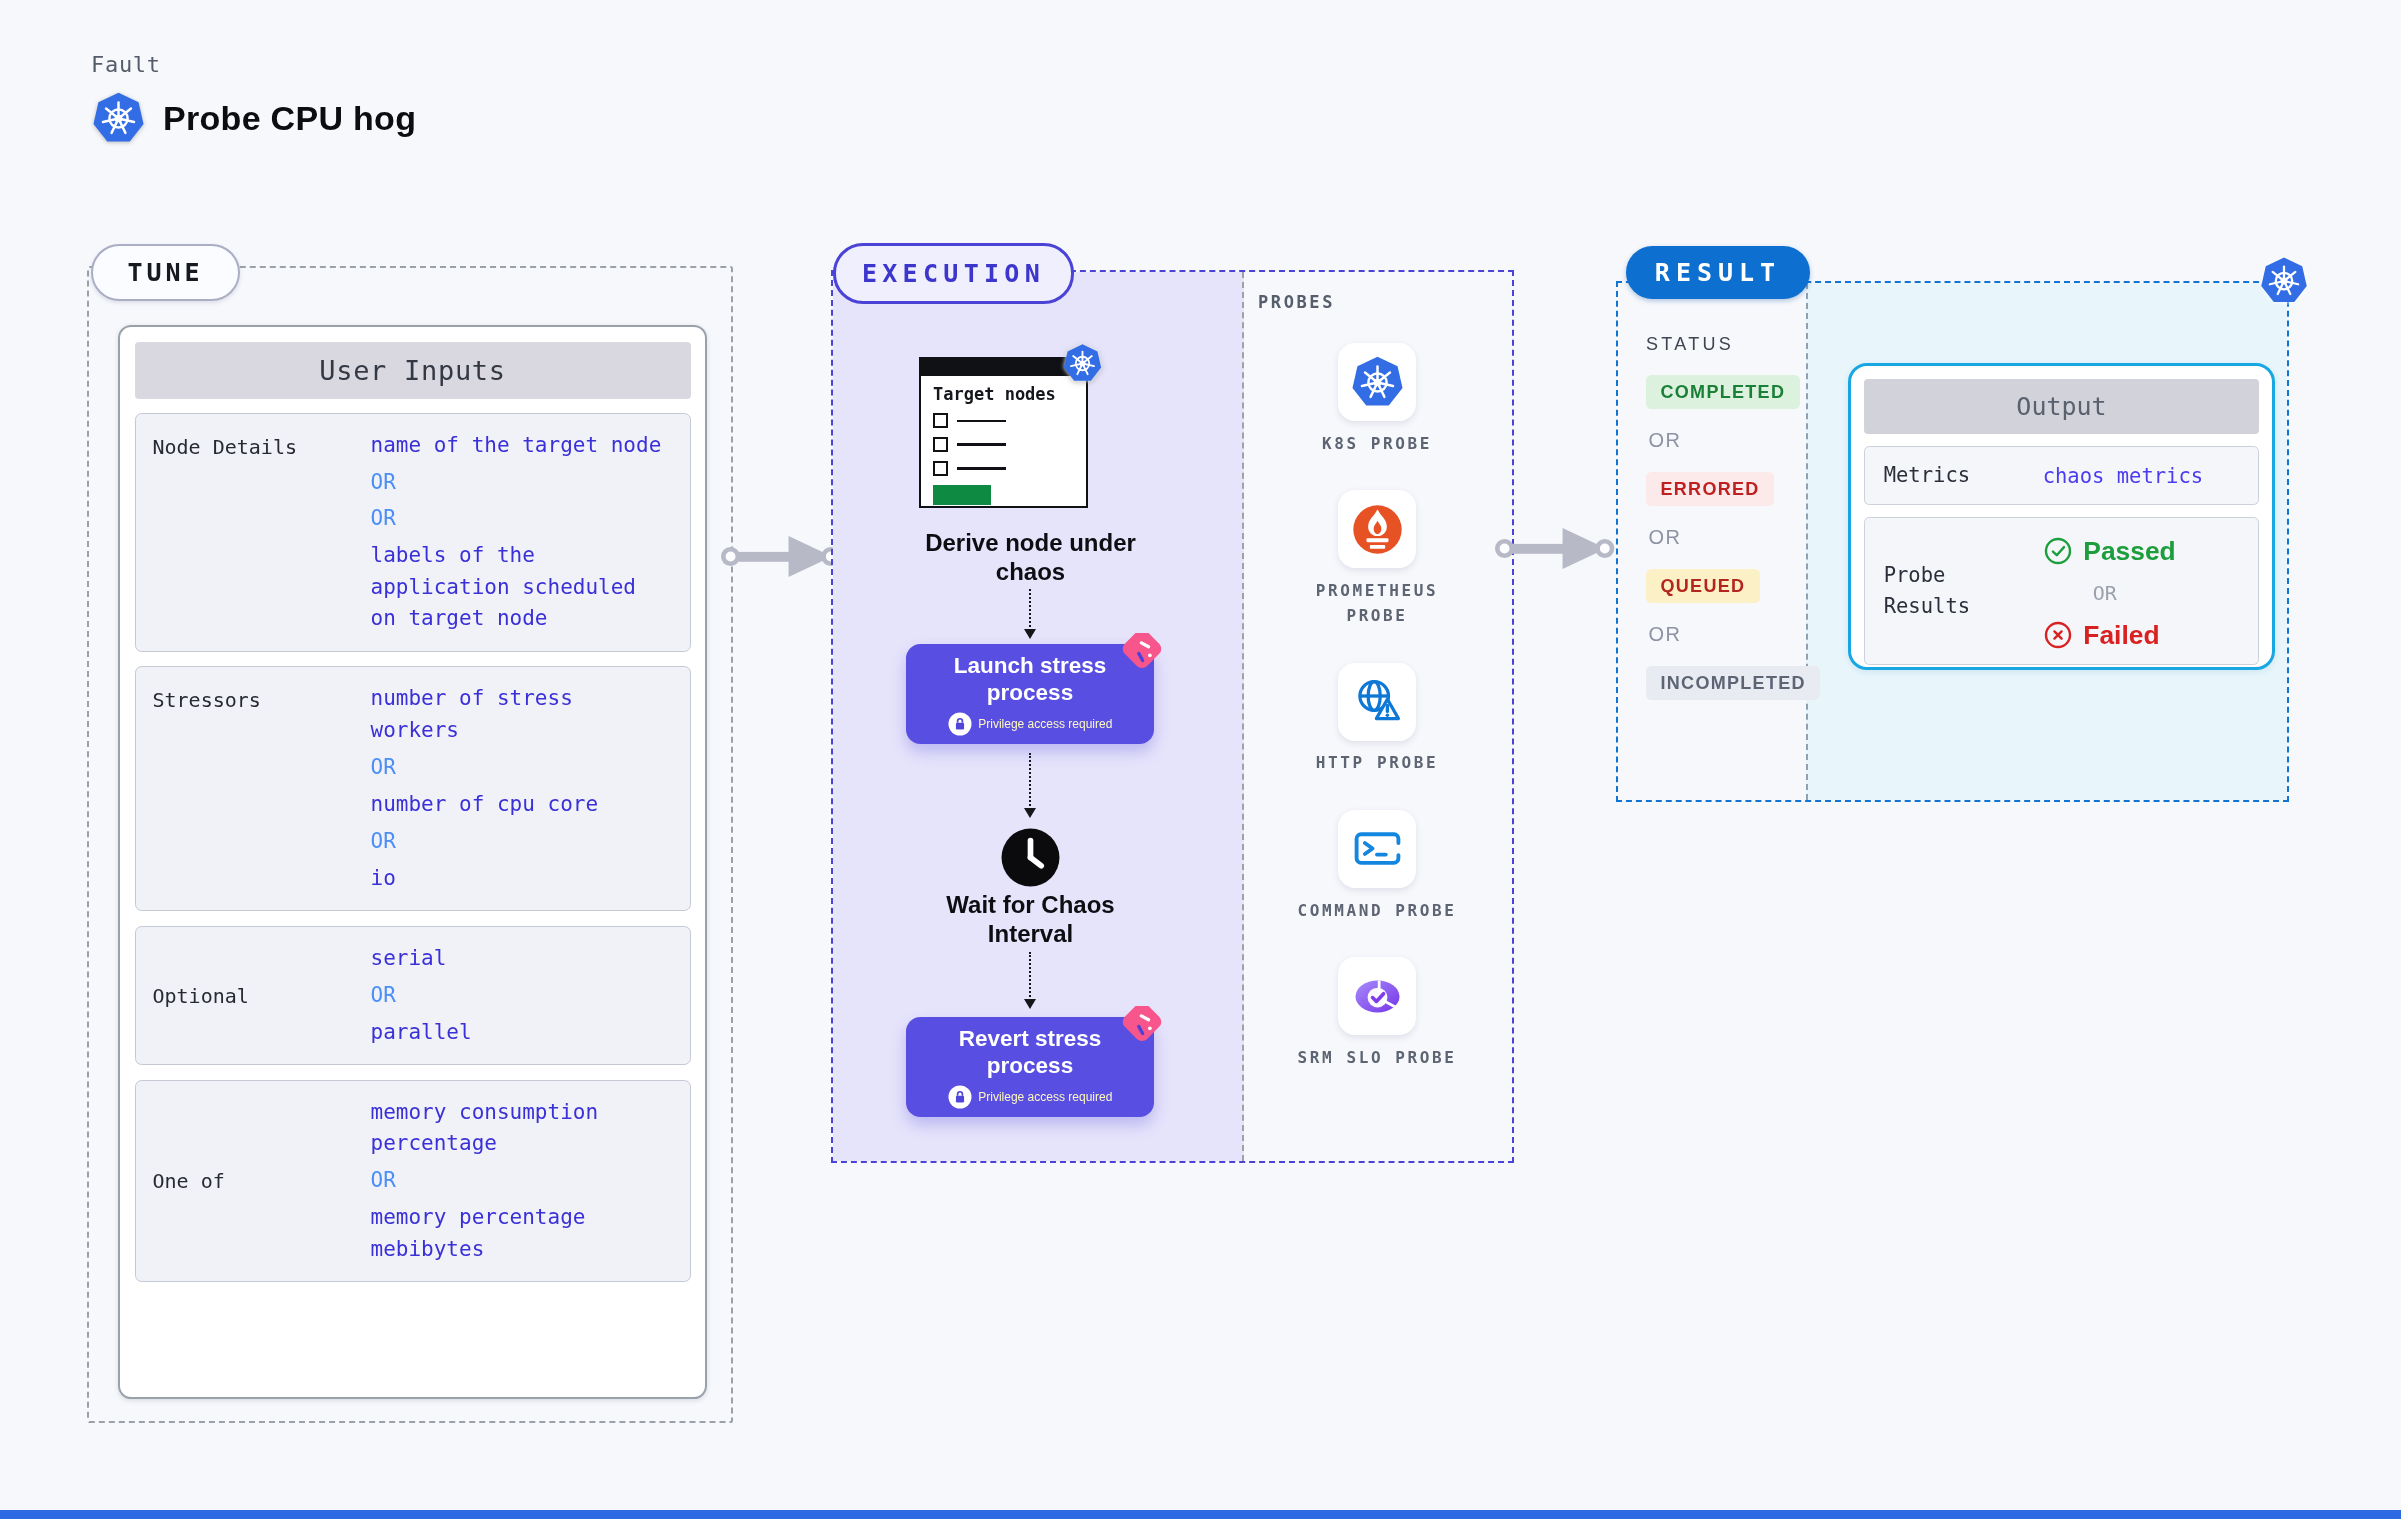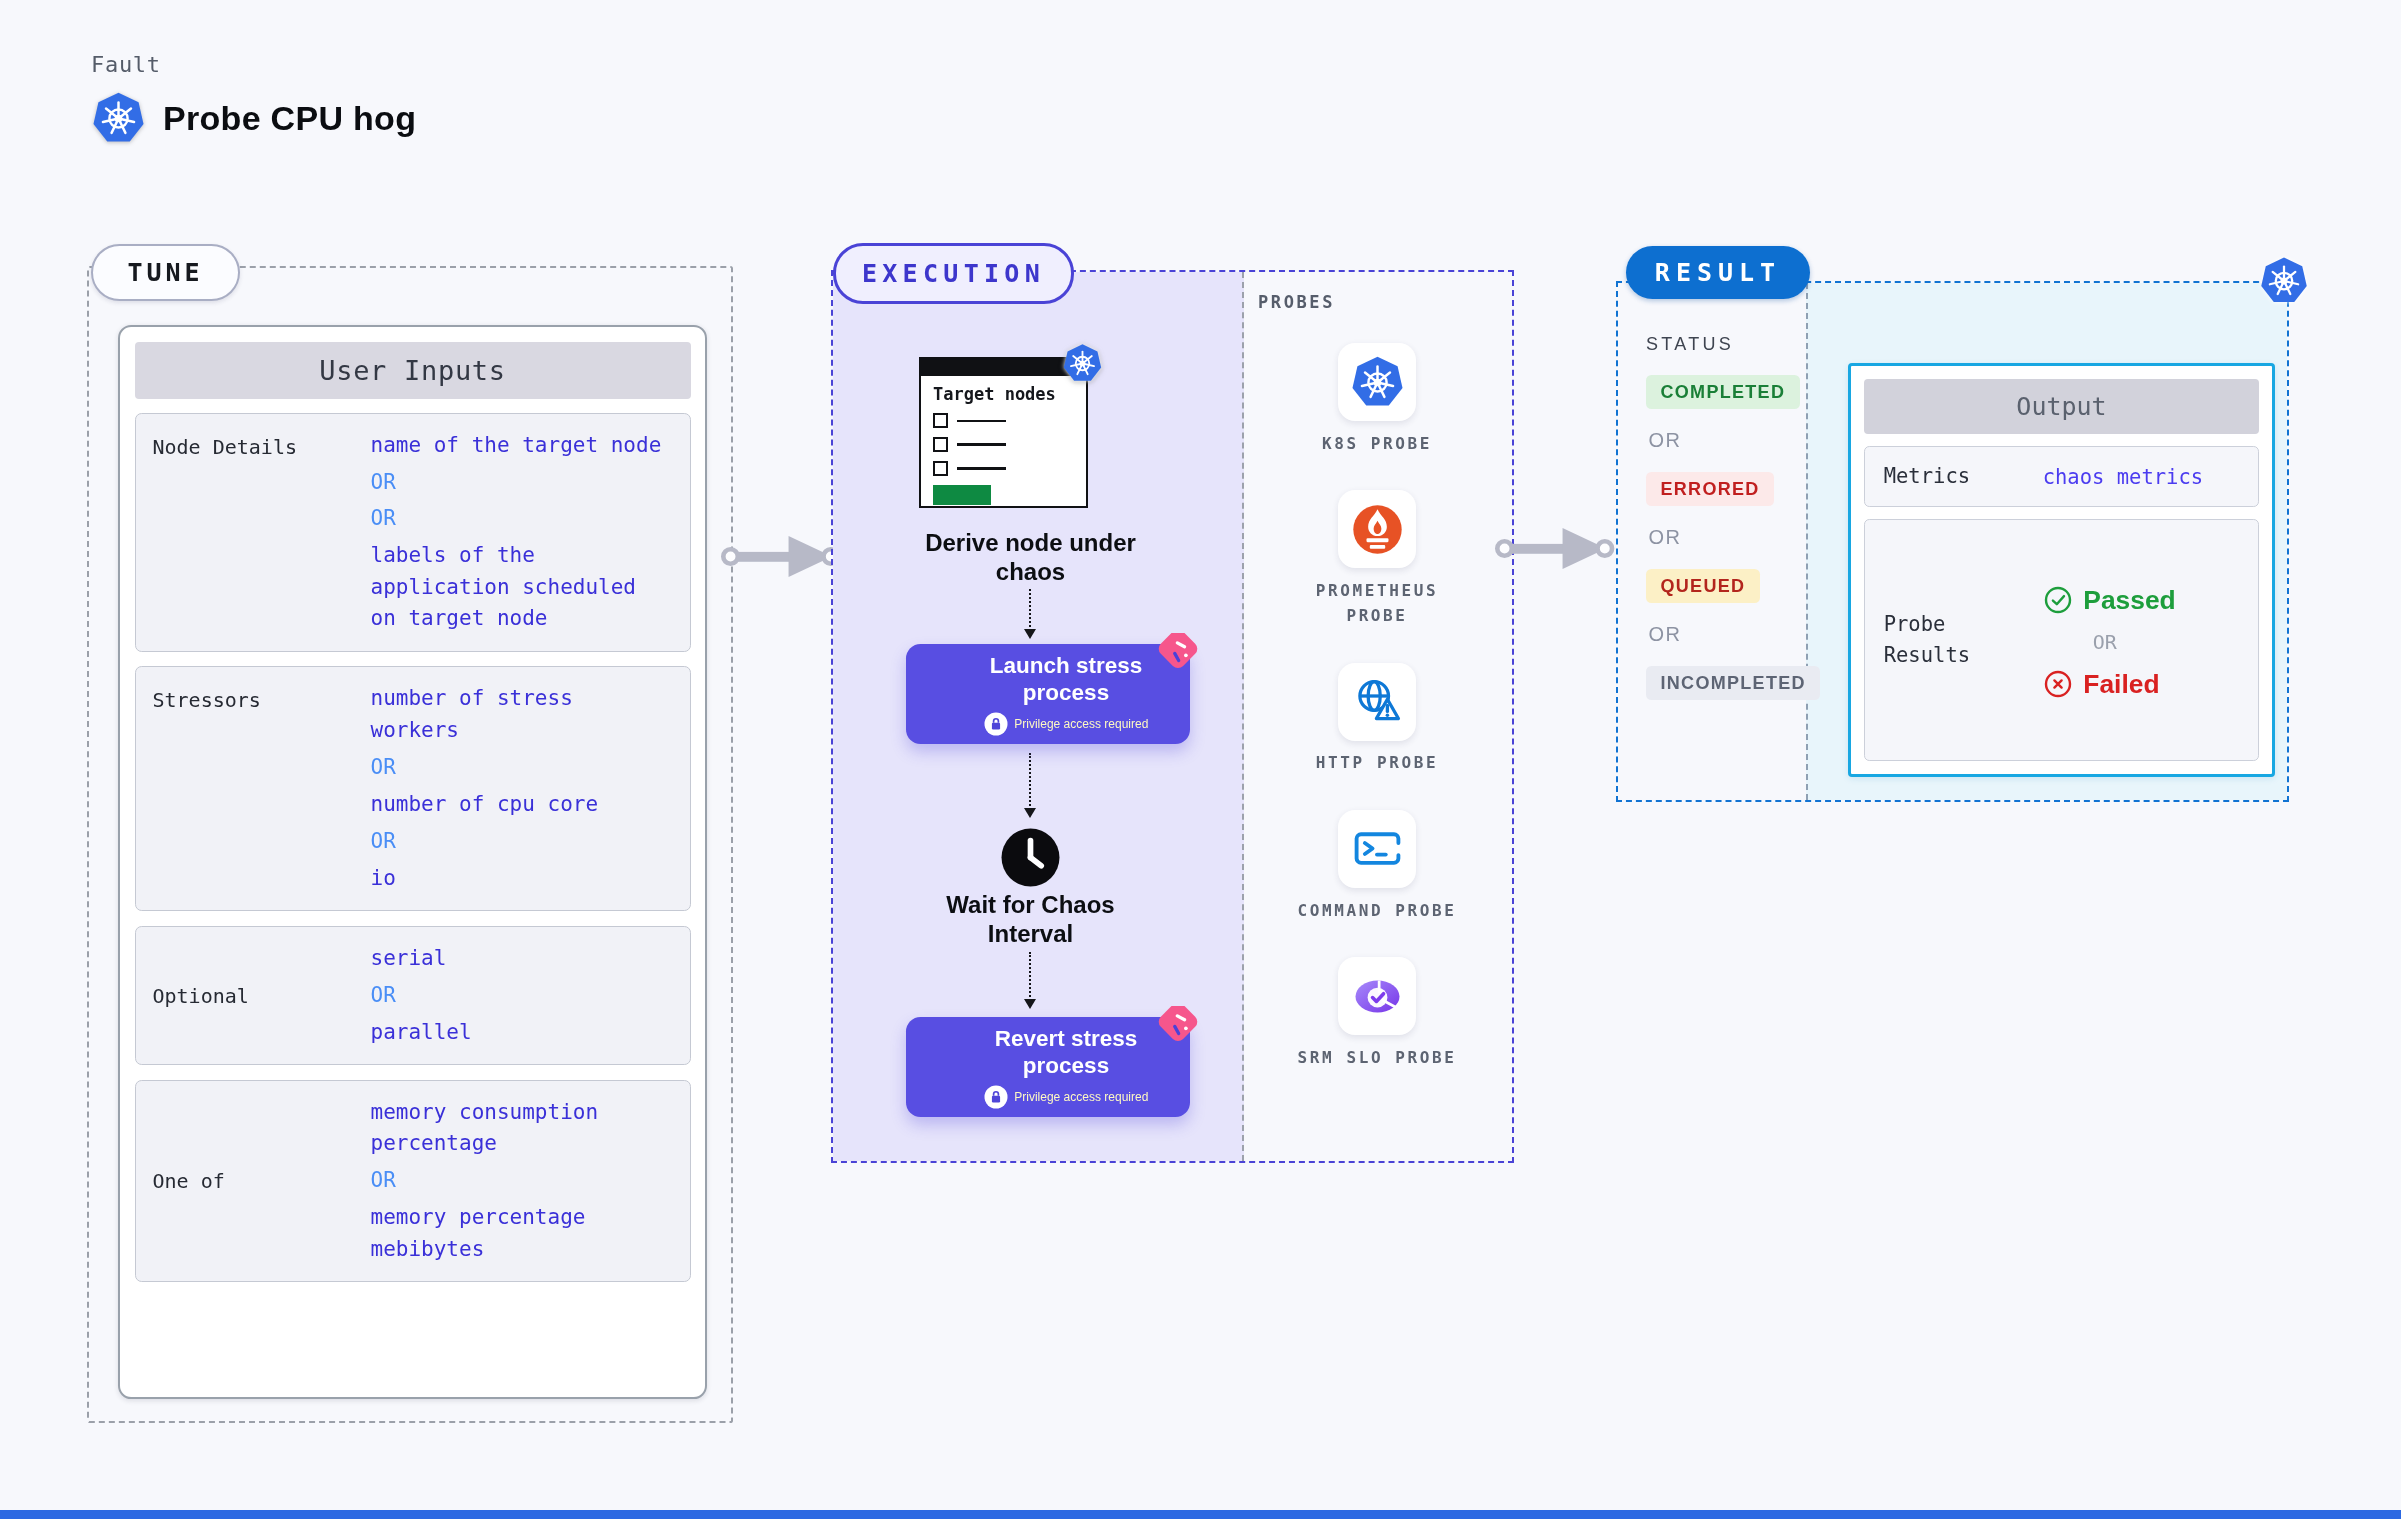--- a/index.html
+++ b/index.html
@@ -68,21 +68,21 @@
   .flow-label{width:211px;text-align:center;font-size:24px;font-weight:bold;line-height:1.22;color:#0c0e12;}
   .derive-label{left:925px;top:528px;}
   .wait-label{left:925px;top:890px;}
 
   .varrow{width:0;border-left:2px dotted #15161a;}
   .varrow::after{content:'';position:absolute;bottom:-4px;left:-7.3px;
                  border:6.6px solid transparent;border-top:10px solid #15161a;border-bottom:0;}
 
   .chaos-btn{left:906px;width:248px;height:100px;background:#584ee2;border-radius:14.5px;
              display:flex;flex-direction:column;align-items:center;justify-content:center;
-             box-shadow:0 8px 14.5px rgba(80,70,220,.28);z-index:3;padding-left:36px;}
+             box-shadow:0 8px 14.5px rgba(80,70,220,.28);z-index:3;}
   .btn-launch{top:644px;}
   .btn-revert{top:1017px;}
   .btn-title{width:192px;text-align:center;font-size:22.5px;font-weight:bold;color:#ffffff;line-height:1.2;}
   .btn-sub{display:flex;align-items:center;gap:6.6px;margin-top:5.3px;}
   .btn-sub .lock-svg{width:24px;height:24px;}
   .btn-sub span{font-size:12px;color:#fef9c3;}
   .ribbon{position:absolute;top:-10.6px;right:-9.2px;width:42px;height:42px;}
 
   .clock-svg{left:999px;top:826px;width:63px;height:63px;}
 
@@ -101,22 +101,22 @@
   .status-col{left:1646px;top:334px;width:155px;display:flex;flex-direction:column;gap:20px;align-items:flex-start;}
   .status-heading{font-size:18px;font-weight:normal;color:#3e4450;letter-spacing:3.3px;}
   .status-badge{height:34px;line-height:34px;padding:0 14.5px;border-radius:5.3px;
                 font-size:18px;font-weight:bold;letter-spacing:1.3px;}
   .status-or{font-size:20px;color:#8d93a3;letter-spacing:1.3px;padding-left:2.6px;}
 
   .result-k8s{left:2259px;top:256px;width:50px;height:50px;z-index:7;
               filter:drop-shadow(0 0 2.6px #fff);}
 
   
-  .output-card{left:1848px;top:363px;width:427px;height:414px;background:#ffffff;
-               border:3.3px solid #18a7e2;border-radius:4px;z-index:3;
+  .output-card{left:1848px;top:363px;width:427px;height:307px;background:#ffffff;
+               border:3.3px solid #18a7e2;border-radius:19px;z-index:3;
                box-shadow:0 2px 6.6px rgba(20,120,180,.12);
                display:flex;flex-direction:column;padding:13.2px;box-sizing:border-box;}
   .output-header{height:55px;flex:0 0 55px;background:#d2d2db;border-radius:4px;
                  display:flex;align-items:center;justify-content:center;
                  font-size:25px;color:#5a616e;margin-bottom:12px;}
   .output-row{border:1.3px solid #ccd0da;border-radius:5.3px;background:#f5f6fa;
               display:flex;padding:13.2px 18.5px;box-sizing:border-box;}
   .output-row.metrics{height:61px;align-items:center;margin-bottom:12px;}
   .output-row.probe-results{flex:1;align-items:center;}
   .out-label{width:139px;flex:0 0 139px;font-size:20.5px;line-height:1.5;color:#2a2f3a;}

